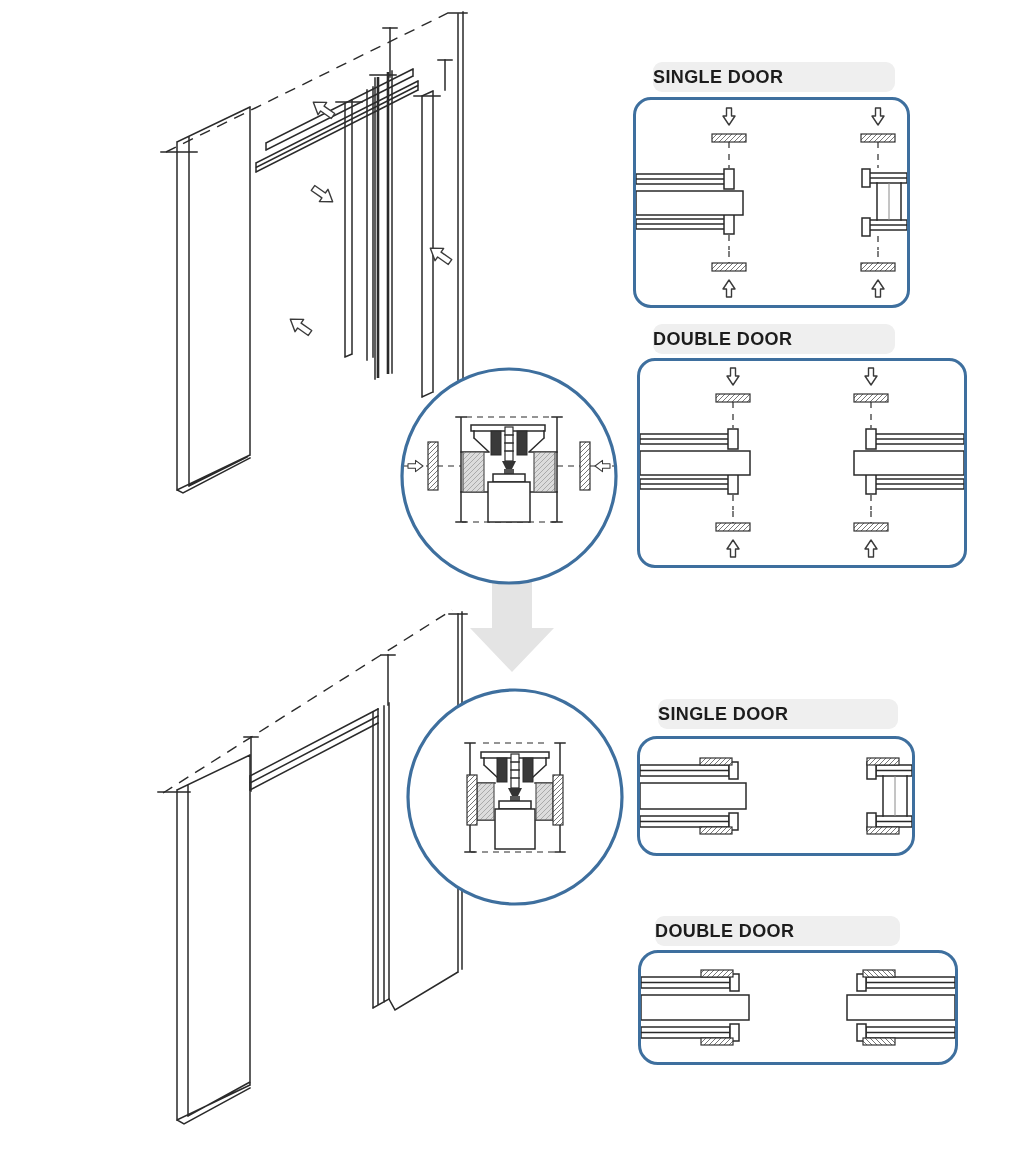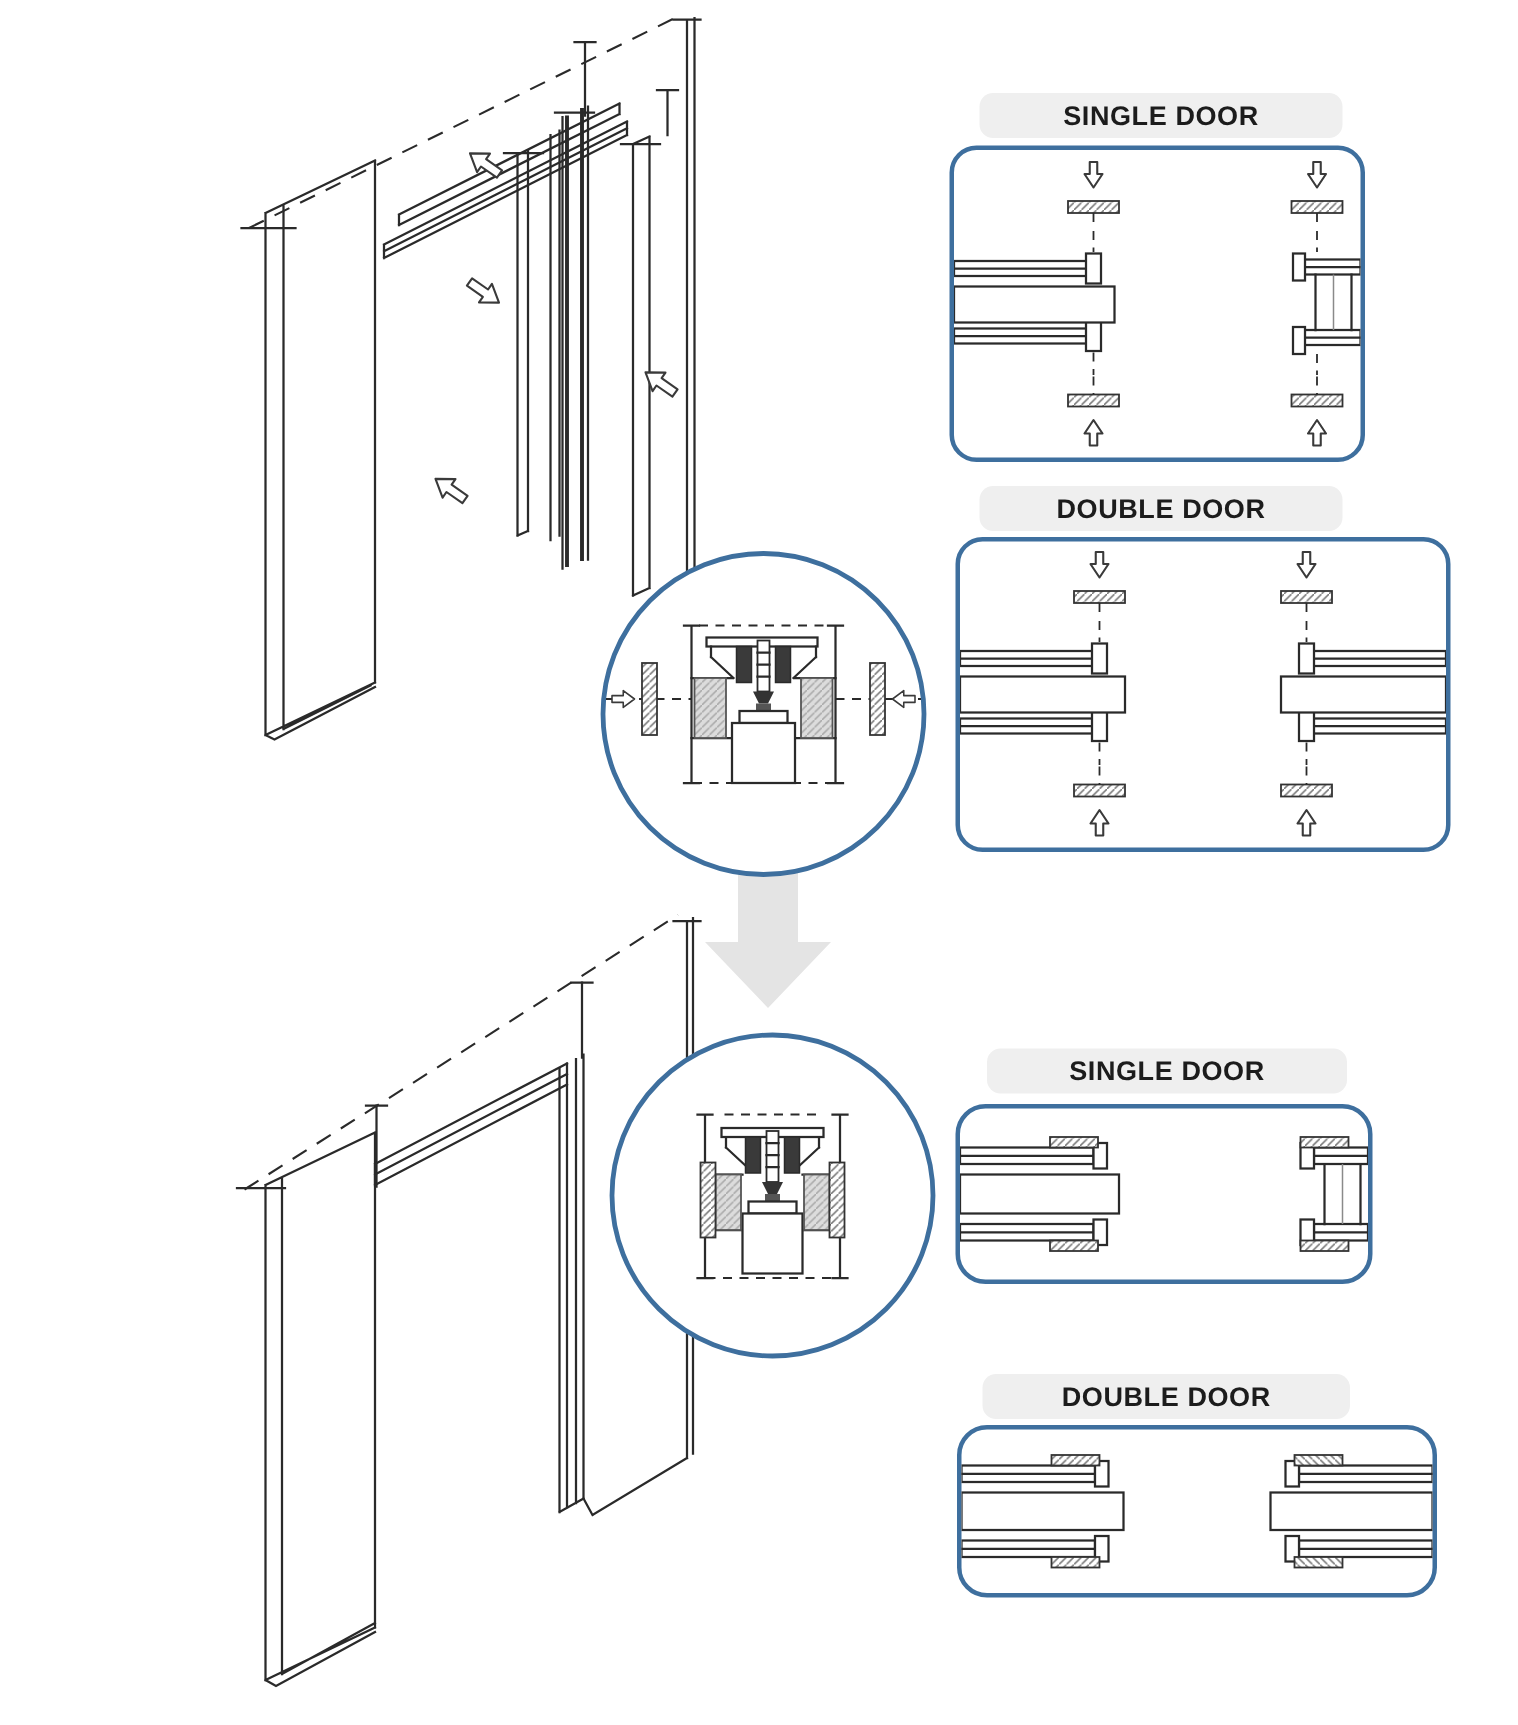--- a/index.html
+++ b/index.html
@@ -10,21 +10,21 @@
     --stud-gray:#dcdcdc;
     --big-arrow-gray:#e4e4e4;
     --hatch-line:#777777;
   }
   html,body{margin:0;padding:0;background:#fff;}
   #page{position:relative;width:1012px;height:1150px;background:#fff;
         font-family:"Liberation Sans",sans-serif;overflow:hidden;}
   .abs{position:absolute;}
   .pill{position:absolute;background:var(--pill-bg);border-radius:9px;
         color:var(--pill-text);font-weight:bold;font-size:18px;letter-spacing:.4px;
-        text-align:center;line-height:30px;height:30px;}
+        line-height:30px;height:30px;}
   .xbox{position:absolute;border:3px solid var(--accent-blue);border-radius:18px;
         background:#fff;box-sizing:border-box;}
   .xbox svg{position:absolute;left:0;top:0;width:100%;height:100%;}
   
   .ln{stroke:var(--line);stroke-width:1.5;fill:none;stroke-linecap:square;}
   .ln2{stroke:var(--line);stroke-width:2.6;fill:none;}
   .dsh{stroke:var(--line);stroke-width:1.4;fill:none;stroke-dasharray:11 8;}
   .dshs{stroke:var(--line);stroke-width:1.2;fill:none;stroke-dasharray:6 5;}
   .fw{fill:#ffffff;stroke:var(--line);stroke-width:1.5;}
   .fwthin{fill:#ffffff;stroke:var(--line);stroke-width:1.2;}

